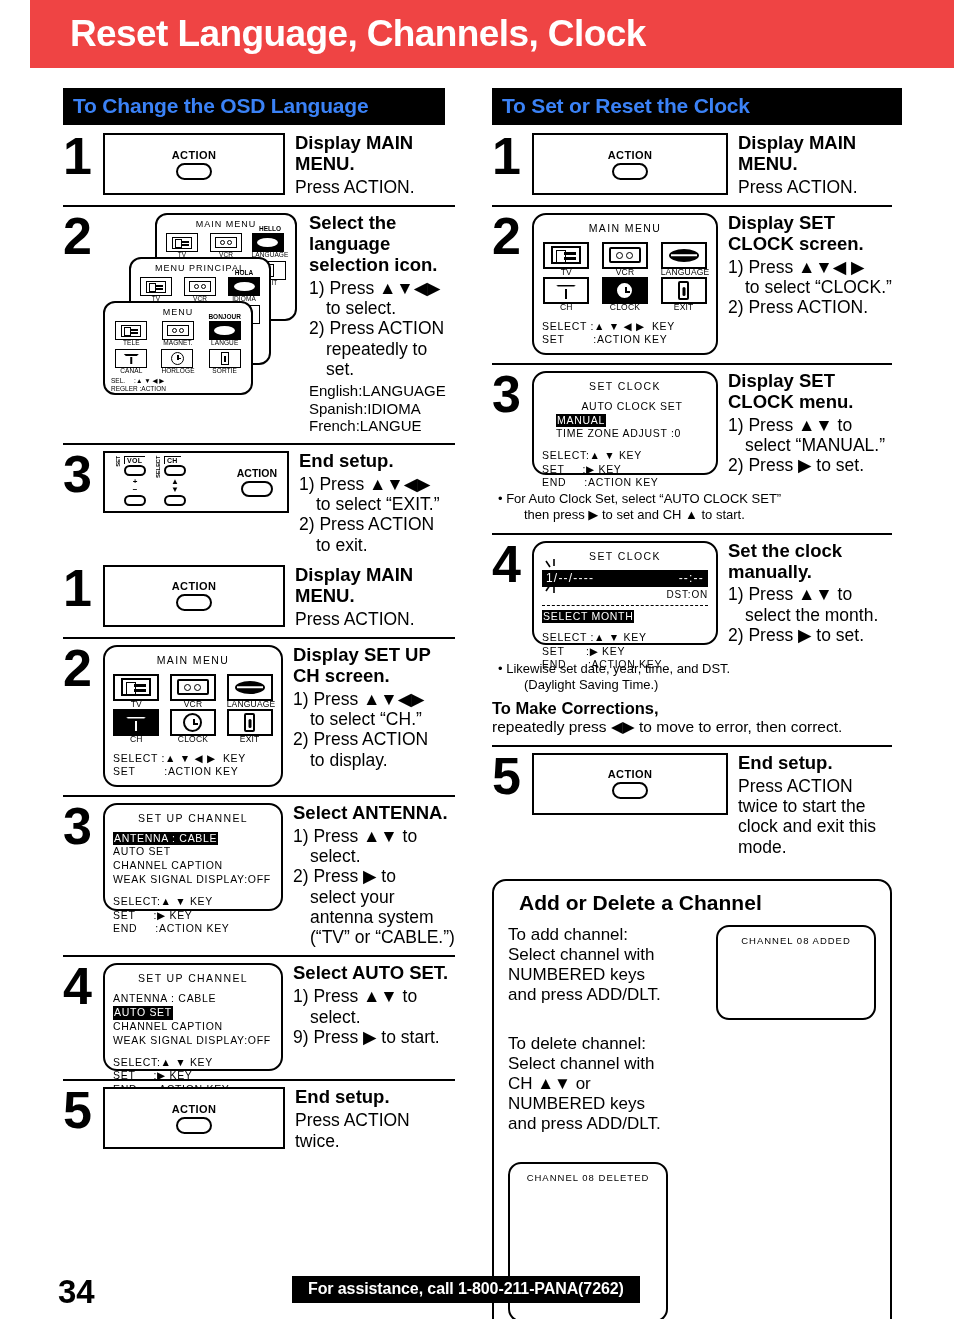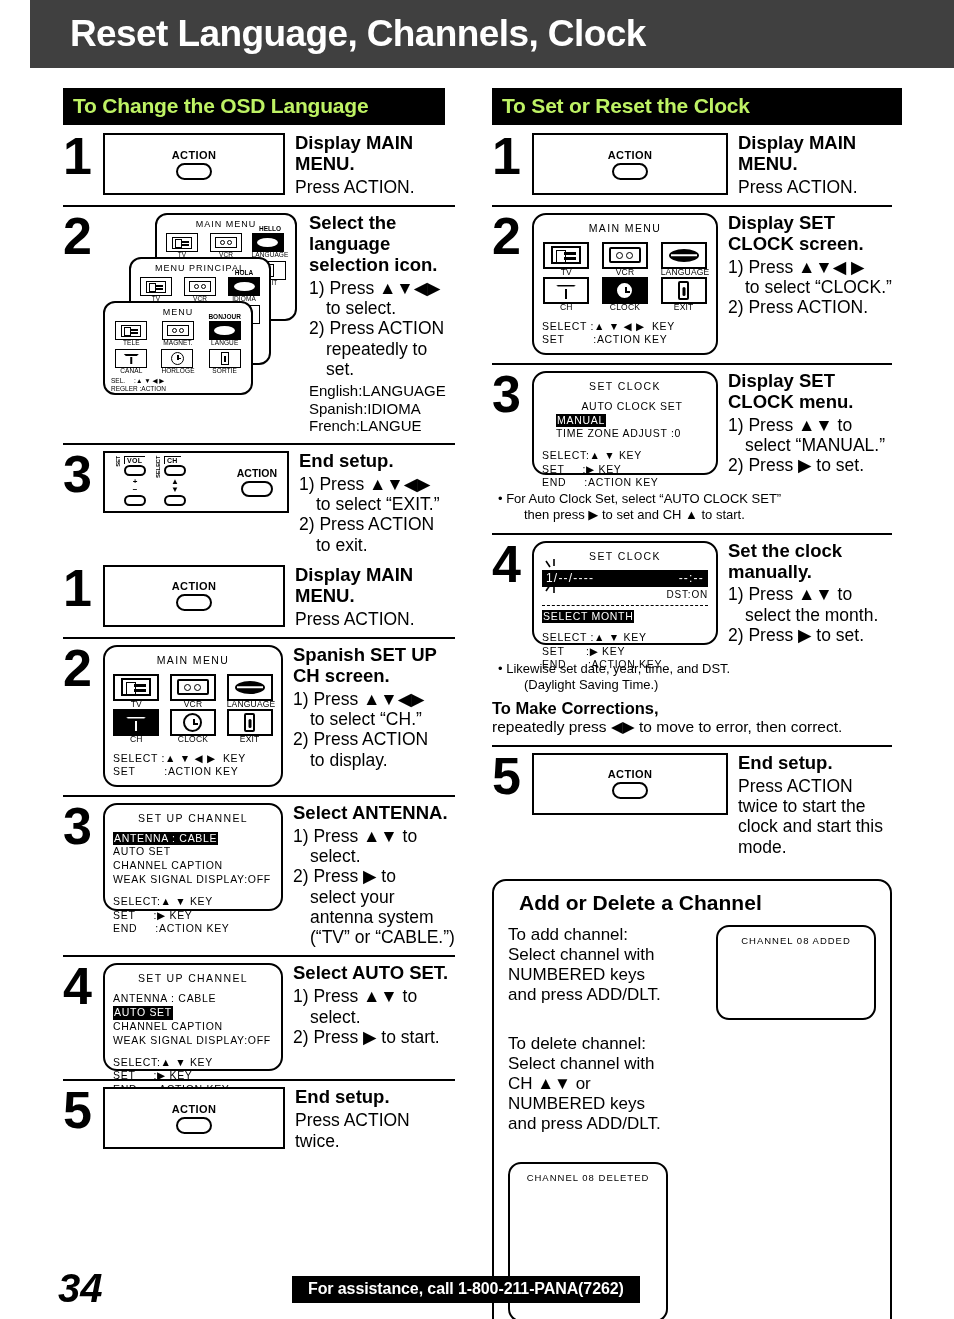--- a/index.html
+++ b/index.html
@@ -13,42 +13,42 @@
     position: relative;
     font-family: "Liberation Sans", sans-serif;
     color: #000;
     overflow: hidden;
   }
 
   
   .title-bar {
     position: absolute;
     left: 30px; top: 0; width: 924px; height: 68px;
-    background: #404040;
+    background: #ef4444;
     display: flex; align-items: center;
   }
   .title-bar h1 {
     margin: 0; padding-left: 40px;
     color: #fff;
     font-size: 37px; font-weight: bold;
     letter-spacing: -0.6px;
     white-space: nowrap;
   }
 
   
   .col {
     position: absolute;
     top: 88px;
   }
   .col-left  { left: 63px;  width: 392px; }
   .col-right { left: 492px; width: 400px; }
 
   
   .section-head {
-    background: #000; color: #bef264;
+    background: #000; color: #3b82f6;
     font-size: 21px; font-weight: bold;
     padding: 6px 10px 7px 10px;
     margin: 0 0 6px 0;
     display: inline-block;
     white-space: nowrap;
     letter-spacing: -0.2px;
   }
   .sh-lang { width: 382px; }
   .sh-chan { width: 382px; margin-top: 14px; }
   .sh-clock { width: 410px; }
@@ -331,21 +331,21 @@
     padding-top: 8px;
     text-align: center;
     font-size: 9.5px;
     letter-spacing: 1px;
   }
 
   
   .page-num {
     position: absolute;
     left: 58px; bottom: 8px;
-    font-size: 40px; font-weight: bold; font-style: italic;
+    font-size: 33px; font-weight: bold;
   }
   .footer-bar {
     position: absolute;
     left: 292px; bottom: 16px;
     background: #000; color: #fff;
     font-size: 16px; font-weight: bold;
     padding: 4px 16px 5px 16px;
     white-space: nowrap;
     letter-spacing: -0.1px;
   }
@@ -643,21 +643,21 @@
                 <span class="ic-exit"></span>
               </div>
             <div class="mi-cap">EXIT</div>
           </div>
         </div>
         <div class="osd-keys">SELECT :▲ ▼ ◀ ▶  KEY
 SET        :ACTION KEY</div>
       </div>
     </div>
     <div class="step-txt">
-      <span class="hd">Spanish SET UP CH screen.</span>
+      <span class="hd">Display SET UP CH screen.</span>
       <span class="sub">1) Press ▲▼◀▶</span>
       <span class="ind">to select “CH.”</span>
       <span class="sub">2) Press ACTION</span>
       <span class="ind">to display.</span>
     </div>
   </div>
 
   
   <div class="step">
     <div class="step-num">3</div>
@@ -696,21 +696,21 @@
         <div class="osd-row">WEAK SIGNAL DISPLAY:OFF</div>
         <div class="osd-keys">SELECT:▲ ▼ KEY
 SET     :▶ KEY
 END     :ACTION KEY</div>
       </div>
     </div>
     <div class="step-txt">
       <span class="hd">Select AUTO SET.</span>
       <span class="sub">1) Press ▲▼ to</span>
       <span class="ind">select.</span>
-      <span class="sub">2) Press ▶ to start.</span>
+      <span class="sub">9) Press ▶ to start.</span>
     </div>
   </div>
 
   
   <div class="step">
     <div class="step-num">5</div>
     <div class="step-fig">
       <div class="action-panel">
         <div class="lbl">ACTION</div>
         <div class="btn"></div>
@@ -879,21 +879,21 @@
     <div class="step-fig">
       <div class="action-panel ap-wide">
         <div class="lbl">ACTION</div>
         <div class="btn"></div>
       </div>
     </div>
     <div class="step-txt">
       <span class="hd">End setup.</span>
       <span class="ln">Press ACTION</span>
       <span class="ln">twice to start the</span>
-      <span class="ln">clock and start this</span>
+      <span class="ln">clock and exit this</span>
       <span class="ln">mode.</span>
     </div>
   </div>
 
   
   <div class="addbox">
     <h2>Add or Delete a Channel</h2>
     <div class="addrow">
       <div class="txt">
         <span>To add channel:</span>

